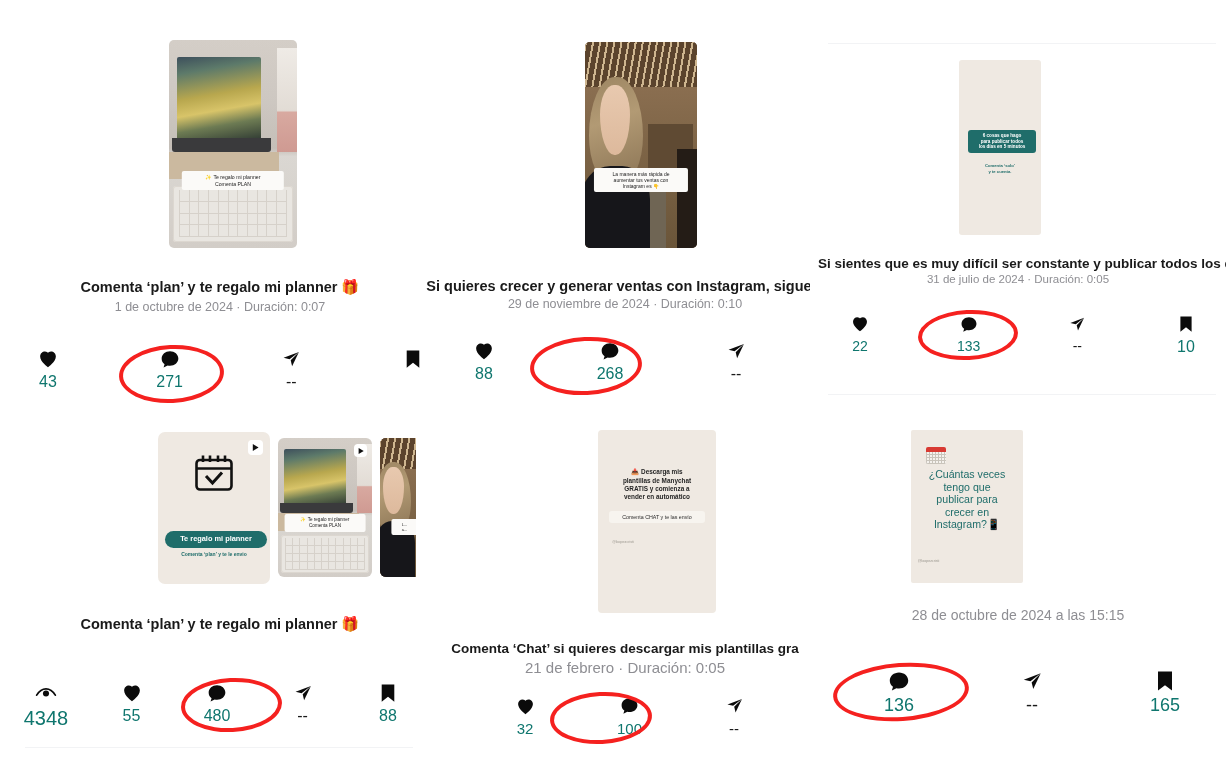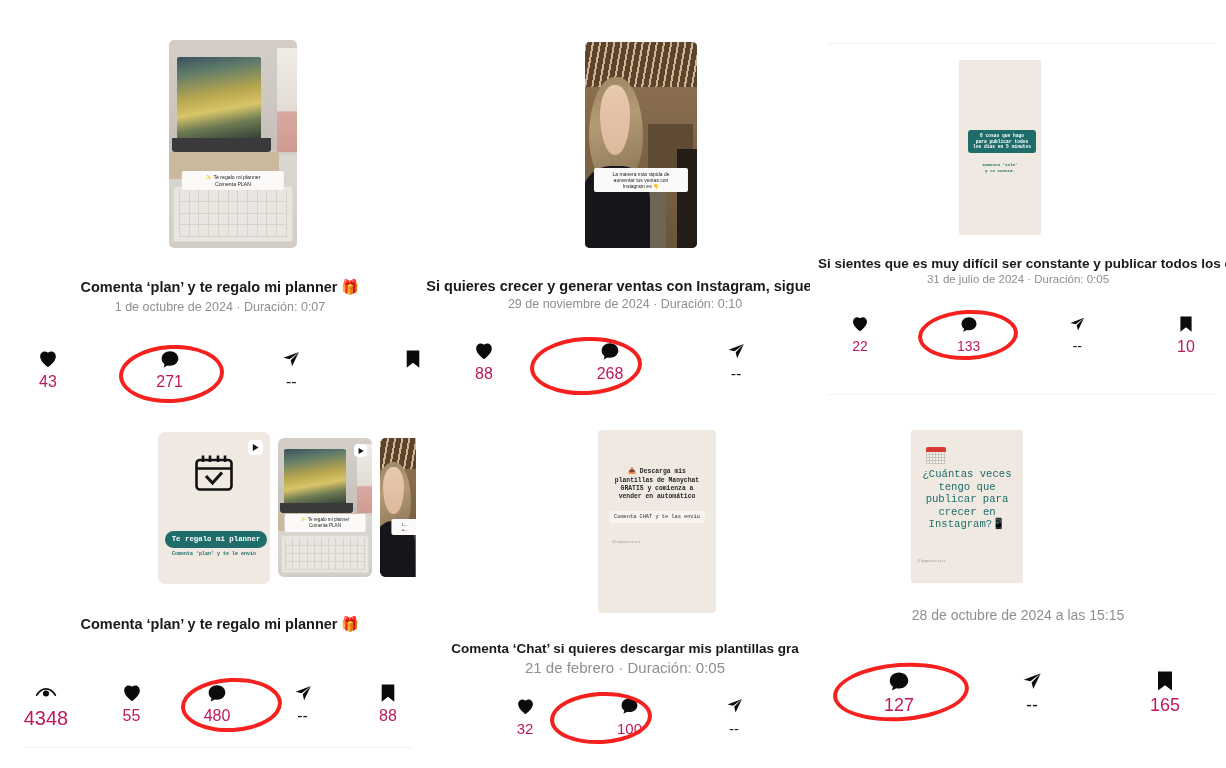--- a/index.html
+++ b/index.html
@@ -145,21 +145,20 @@
   .w-coat {
     position: absolute;
     left: 32%; top: 70%;
     width: 40%; height: 32%;
     background: #6f6554;
     border-radius: 30% 10% 0 0;
   }
 
   .card-beige {
     background: #efe9e2;
-    font-family: Liberation Mono, monospace;
   }
 
   .teal-pill {
     background: #1f6d6a;
     color: #ffffff;
     border-radius: 999px;
     text-align: center;
     line-height: 1.2;
   }
   .teal-text {
@@ -216,21 +215,21 @@
   }
   .metric .m-icon {
     height: 22px;
     display: flex;
     align-items: center;
     justify-content: center;
   }
   .metric .m-icon svg { display: block; }
   .metric .m-val {
     margin-top: 4px;
-    color: #be185d;
+    color: #0f766e;
     line-height: 1;
   }
   .metric .m-val.dash {
     color: #1a1a1a;
     letter-spacing: 0px;
   }
 
   
   .ring {
     position: absolute;
@@ -573,21 +572,21 @@
 
   <div class="p-date" style="position:absolute;left:0;top:197px;width:416px;font-size:14px;">28 de octubre de 2024 a las 15:15</div>
 
   <div class="metrics" style="left:62px;top:260px;width:320px;justify-content:space-between;">
     <div class="metric" style="width:54px;">
       <span class="m-icon">
         <svg width="22" height="21" viewBox="0 0 24 23">
             <path d="M12 1.6c5.6 0 10.1 3.9 10.1 8.8 0 4.9-4.5 8.8-10.1 8.8-1 0-1.9-.1-2.8-.3l-5 2.4 1.2-4.1C2.9 15.6 1.9 13.1 1.9 10.4 1.9 5.5 6.4 1.6 12 1.6z" fill="#0b0b0b"></path>
           </svg>
       </span>
-      <span class="m-val" style="font-size:18px;">127</span>
+      <span class="m-val" style="font-size:18px;">136</span>
     </div>
     <div class="metric" style="width:54px;">
       <span class="m-icon">
         <svg width="22" height="21" viewBox="0 0 24 24">
             <path d="M22 2.5 2.6 9.9l7.6 1.9L22 2.5z" fill="#0b0b0b"></path>
             <path d="M11.6 13 13.4 20.6 22 2.6 11.6 13z" fill="#0b0b0b"></path>
           </svg>
       </span>
       <span class="m-val dash" style="font-size:18px;">--</span>
     </div>

